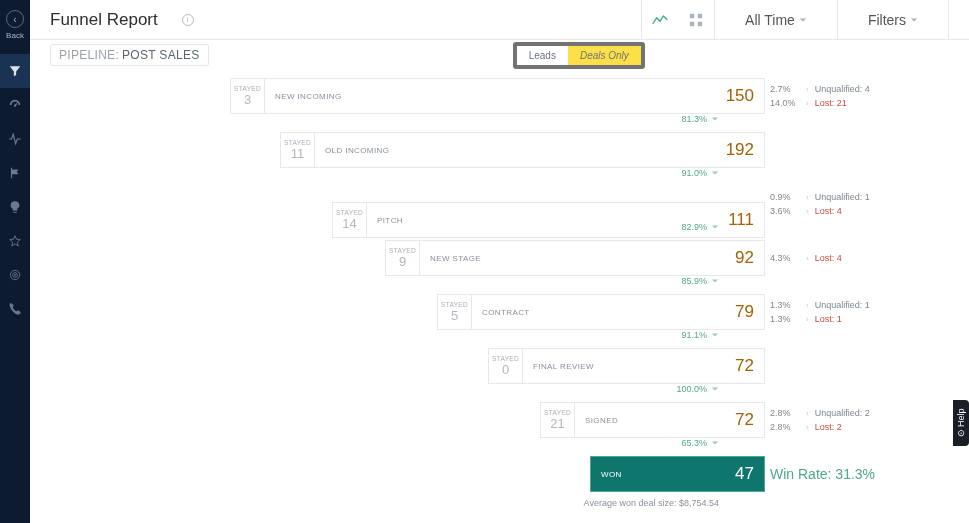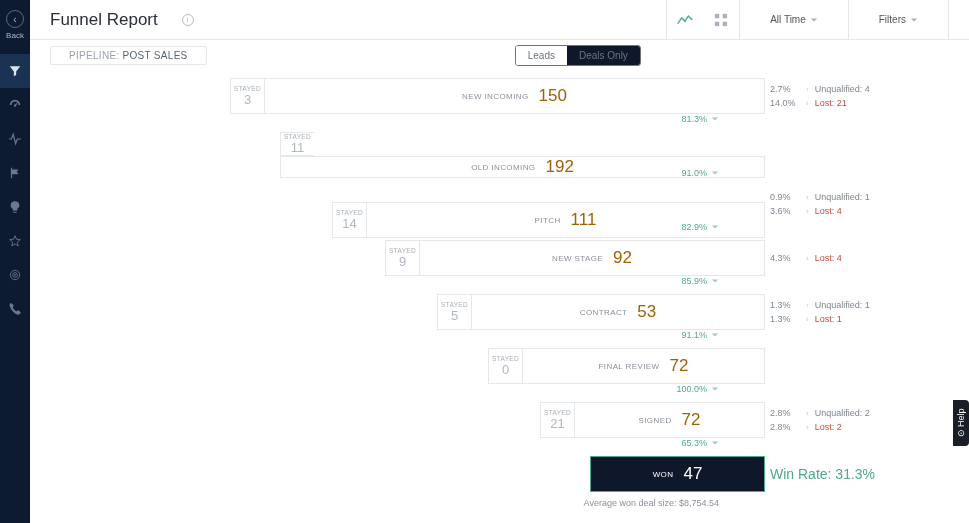--- a/index.html
+++ b/index.html
@@ -15,40 +15,40 @@
   
   
   .header { position: absolute; left: 30px; top: 0; right: 0; height: 40px; border-bottom: 1px solid #e5e7ea; display: flex; align-items: center; padding: 0 20px; }
   .title { font-size: 17px; font-weight: 500; color: #2a2f36; margin-right: 24px; }
   .info-icon { width: 12px; height: 12px; border: 1px solid #b5bcc5; border-radius: 50%; display: inline-flex; align-items: center; justify-content: center; font-size: 8px; color: #b5bcc5; }
   .header-right { margin-left: auto; display: flex; align-items: stretch; height: 40px; }
   .view-toggle { display: flex; border-left: 1px solid #e5e7ea; border-right: 1px solid #e5e7ea; }
   .view-btn { width: 36px; display: flex; align-items: center; justify-content: center; cursor: pointer; color: #aab1ba; }
   .view-btn.active { color: #4fa986; }
   .view-btn svg { width: 16px; height: 14px; }
-  .header-dd { display: flex; align-items: center; justify-content: center; gap: 4px; padding: 0 30px; border-right: 1px solid #e5e7ea; font-size: 10px; color: #555; cursor: pointer; }
+  .header-dd { display: flex; align-items: center; justify-content: center; gap: 4px; padding: 0 30px; border-right: 1px solid #e5e7ea; font-size: 14px; color: #555; cursor: pointer; }
   .header-dd svg { width: 8px; height: 8px; color: #aab1ba; }
   
   
   .sub-strip { position: absolute; left: 30px; top: 40px; right: 0; height: 30px; display: flex; align-items: center; padding: 0 20px; }
-  .pipeline-chip { border: 1px solid #e5e7ea; border-radius: 2px; padding: 3px 18px; font-size: 10px; color: #5a6473; letter-spacing: .3px; text-align: right; }
+  .pipeline-chip { border: 1px solid #e5e7ea; border-radius: 2px; padding: 3px 8px; font-size: 12px; color: #5a6473; letter-spacing: .3px; text-align: right; }
   .pipeline-chip .lbl { color: #9aa2ac; margin-right: 3px; }
-  .mode-toggle { margin: 0 auto; display: flex; border: 1px solid #737373; border-radius: 3px; overflow: hidden; }
+  .mode-toggle { margin: 0 auto; display: flex; border: 4px solid #737373; border-radius: 3px; overflow: hidden; }
   .mode-btn { padding: 4px 12px; font-size: 10px; color: #6b737e; cursor: pointer; background: #fff; }
-  .mode-btn.inactive { background: #0f172a; }
+  .mode-btn.inactive { background: #fde047; font-style: italic; }
   
   
   .funnel { position: absolute; left: 30px; top: 70px; right: 0; bottom: 0; padding: 8px 20px 20px; overflow: auto; }
   .stage-row { position: relative; height: 36px; margin-bottom: 0; }
   .stage-block { position: absolute; top: 0; height: 36px; display: flex; }
   .stayed-box { width: 34px; height: 36px; border: 1px solid #e5e7ea; border-right: none; display: flex; flex-direction: column; align-items: center; justify-content: center; background: #fff; }
   .stayed-lbl { font-size: 6.5px; color: #a8afb8; letter-spacing: .3px; }
   .stayed-val { font-size: 13px; color: #b1b7c0; font-weight: 400; }
-  .stage-bar { flex: 1; height: 36px; border: 1px solid #e5e7ea; display: flex; align-items: center; justify-content: center; padding: 0 10px; gap: 10px; background: #fff; }
-  .stage-bar.won { background: #0f172a; border-color: #4fa986; }
+  .stage-bar { flex: 1; height: 36px; border: 1px solid #e5e7ea; display: flex; align-items: center; justify-content: space-between; padding: 0 10px; gap: 10px; background: #fff; }
+  .stage-bar.won { background: #0f766e; border-color: #4fa986; }
   .stage-name { font-size: 8px; color: #8a919a; letter-spacing: .4px; }
   .stage-val { font-size: 17px; color: #a16207; font-weight: 400; }
   .won .stage-name, .won .stage-val { color: #fff; }
   
   .side-info { position: absolute; left: 720px; top: 0; height: 36px; display: flex; flex-direction: column; justify-content: center; gap: 4px; font-size: 9px; }
   .side-line { display: flex; align-items: center; gap: 6px; white-space: nowrap; }
   .pct { color: #7e8690; width: 30px; }
   .chev { color: #c3c9d0; font-size: 8px; }
   .tag-unq { color: #7e8690; }
   .tag-lost { color: #c74b3f; }
@@ -187,21 +187,21 @@
     </div>
     <div class="conv-row">
       <div class="conv">
         <span>81.3%</span>
         <svg viewBox="0 0 10 10">
           <path fill="currentColor" d="M1 3l4 4 4-4z"></path>
         </svg>
       </div>
     </div>
     <div class="stage-row">
-      <div class="stage-block" style="left: 230px; width: 485px; flex-direction: column;">
+      <div class="stage-block" style="left: 230px; width: 485px;">
         <div class="stayed-box">
           <div class="stayed-lbl">STAYED</div>
           <div class="stayed-val">11</div>
         </div>
         <div class="stage-bar">
           <span class="stage-name">OLD INCOMING</span>
           <span class="stage-val">192</span>
         </div>
       </div>
     </div>
@@ -273,21 +273,21 @@
       </div>
     </div>
     <div class="stage-row">
       <div class="stage-block" style="left: 387px; width: 328px;">
         <div class="stayed-box">
           <div class="stayed-lbl">STAYED</div>
           <div class="stayed-val">5</div>
         </div>
         <div class="stage-bar">
           <span class="stage-name">CONTRACT</span>
-          <span class="stage-val">53</span>
+          <span class="stage-val">79</span>
         </div>
       </div>
       <div class="side-info">
         <div class="side-line">
           <span class="pct">1.3%</span>
           <span class="chev">›</span>
           <span class="tag-unq">Unqualified: 1</span>
         </div>
         <div class="side-line">
           <span class="pct">1.3%</span>

